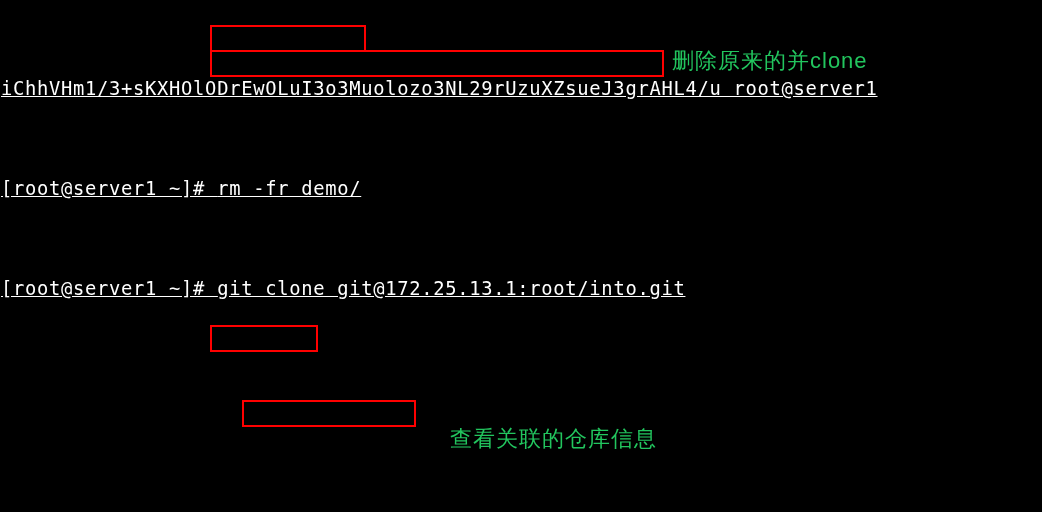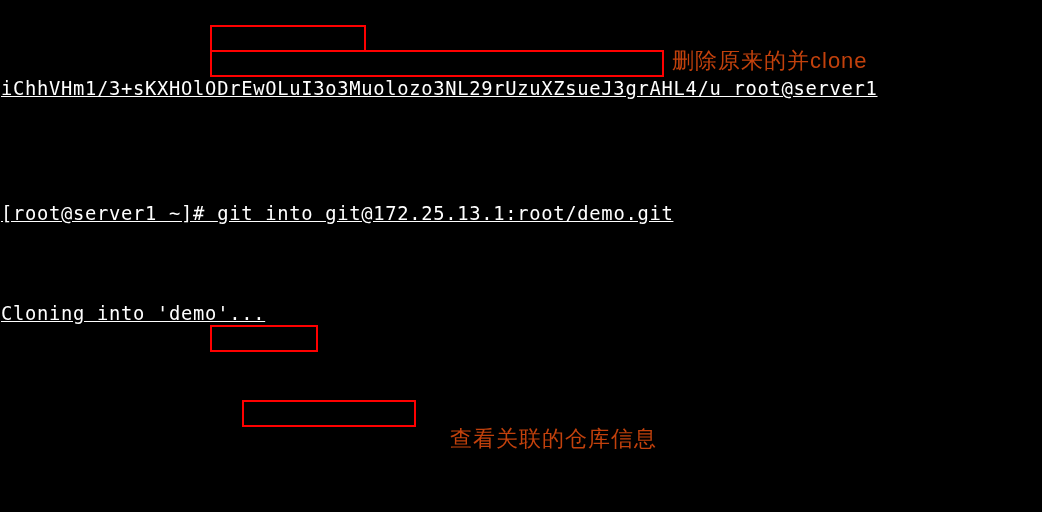--- a/index.html
+++ b/index.html
@@ -20,38 +20,38 @@
   }
   .ln{display:block;position:relative;height:25px;text-decoration:underline;}
   .seg{display:inline;}
   .box{
     position:absolute;
     border:2px solid #ff0000;
     pointer-events:none;
   }
   .ann{
     position:absolute;
-    color:#c2410c;
+    color:#22c55e;
     font-family:"Microsoft YaHei","SimSun",sans-serif;
     font-size:22px;
     letter-spacing:1px;
     white-space:nowrap;
   }
 </style>
 </head>
 <body>
 
 <div class="term">
 
   <span class="ln"><span class="seg">iChhVHm1/3+sKXHOlODrEwOLuI3o3Muolozo3NL29rUzuXZsueJ3grAHL4/u root@server1</span></span>
 
+  <span class="ln"><span class="seg">[root@server1 ~]# </span><span class="seg">rm -fr demo/</span></span>
 
-  <span class="ln"><span class="seg">[root@server1 ~]# </span><span class="seg">git into git@172.25.13.1:root/demo.git</span></span>
+  <span class="ln"><span class="seg">[root@server1 ~]# </span><span class="seg">git clone git@172.25.13.1:root/into.git</span></span>
 
-  <span class="ln"><span class="seg">Cloning into 'demo'...</span></span>
   
   
   
   
   
   
   
   
 
   

